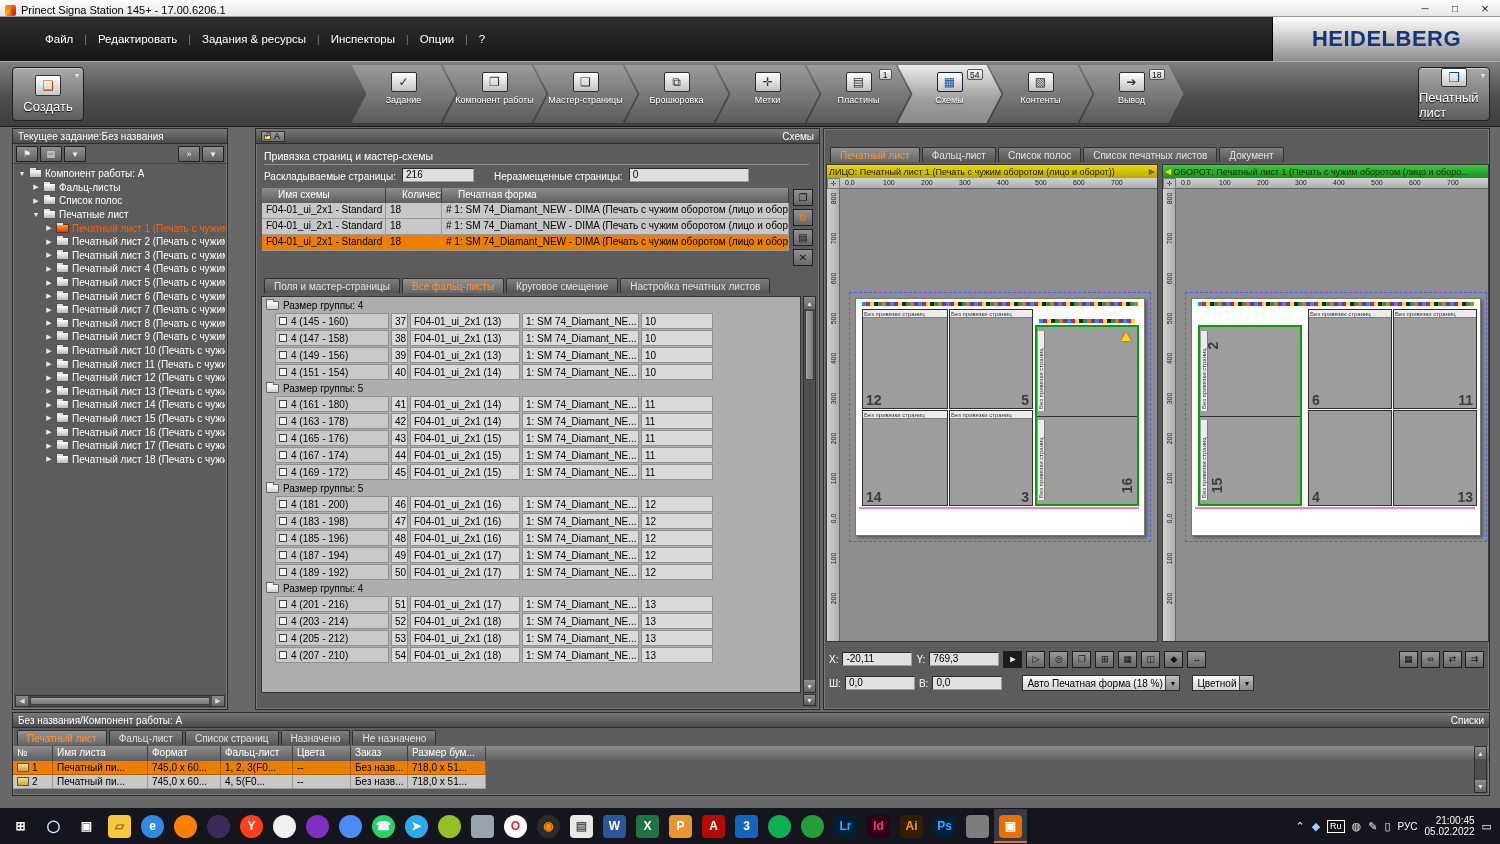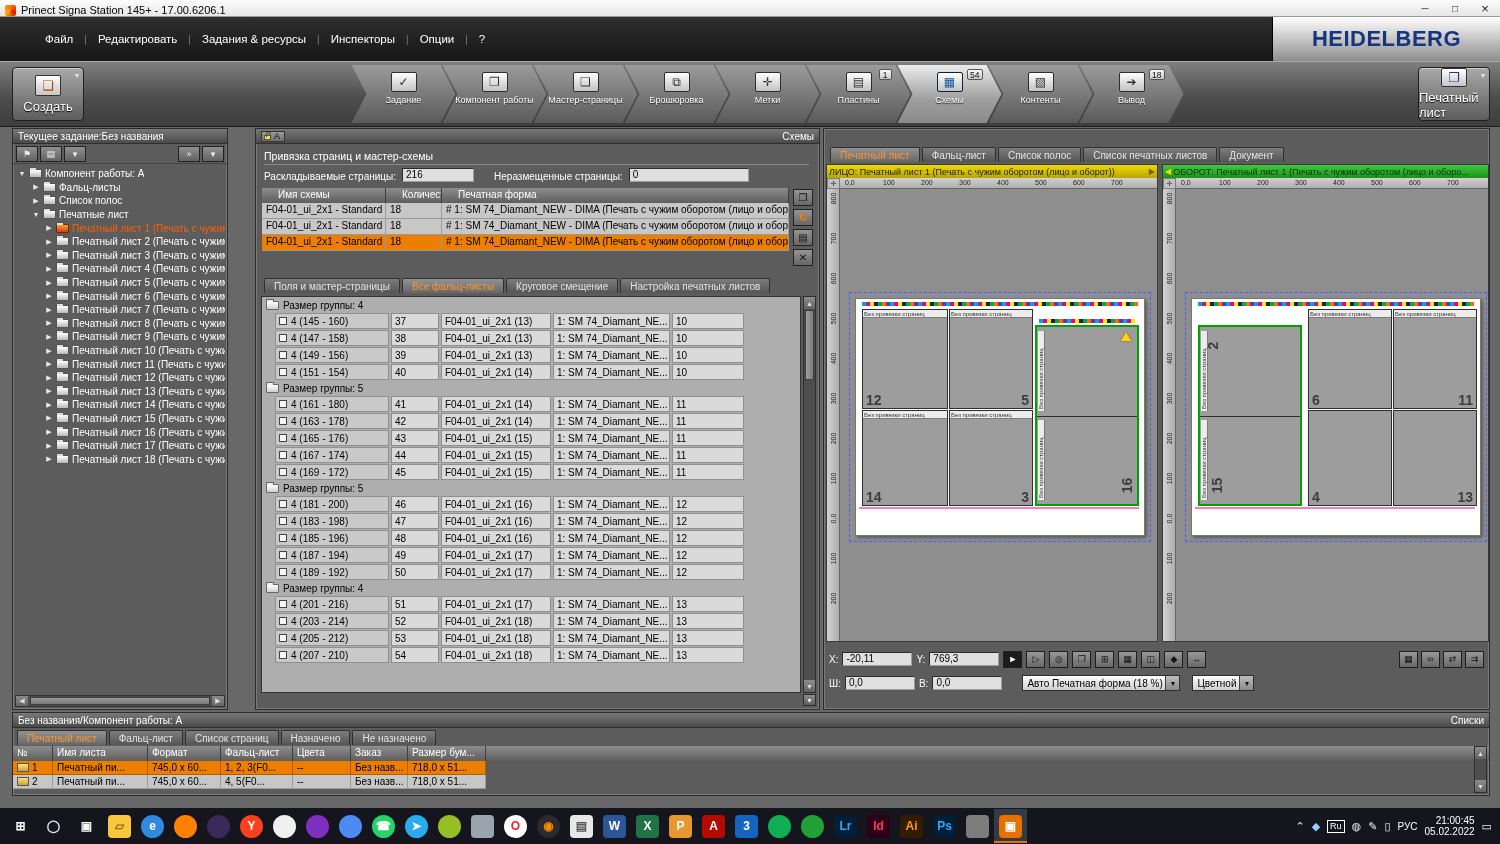--- a/index.html
+++ b/index.html
@@ -90,21 +90,21 @@
   .sbtn{width:20px;height:17px;background:linear-gradient(#949494,#676767);border:1px solid #222;color:#111;font-size:10px;display:flex;align-items:center;justify-content:center}
   .sb-copy::before{content:"❐"} .sb-refresh::before{content:"↻";color:#ff7a00;font-weight:bold} .sb-plate::before{content:"▤"} .sb-trash::before{content:"✕"}
   .sch-tabs{position:absolute;left:4px;top:147px;right:4px}
   .flist{position:absolute;left:5px;right:18px;top:167px;bottom:16px;background:#aeaeae;border:1px solid #333;overflow:hidden;padding-top:1px}
   .grp-header{display:flex;align-items:center;gap:4px;height:15px;padding-left:4px;font-size:10px;color:#000}
   .grp-folder{width:13px;height:9px;background:linear-gradient(#fff,#cfcfcf);border:1px solid #666;border-radius:1px;position:relative;flex:none}
   .grp-folder::before{content:"";position:absolute;top:-3px;left:-1px;width:6px;height:2px;background:#eee;border:1px solid #666;border-bottom:none}
   .grp-row{display:flex;height:16px;margin:0 1px 1px 13px;font-size:10px;color:#000;gap:2px}
   .gc{background:#dadada;border:1px solid #8f8f8f;padding:0 3px;display:flex;align-items:center;white-space:nowrap;overflow:hidden}
   .gc1{width:114px;background:#c9c9c9;gap:4px}
-  .gc2{width:48px}.gc3{width:110px}.gc4{width:117px}.gc5{width:72px}
+  .gc2{width:17px}.gc3{width:110px}.gc4{width:117px}.gc5{width:72px}
   .cb{width:8px;height:8px;background:#f5f5f5;border:1px solid #444;flex:none}
   .vsb{position:absolute;width:13px;background:#4e4e4e;border:1px solid #2e2e2e;display:flex;flex-direction:column}
   .vsb-center{right:3px;top:167px;bottom:16px}
   .sb-btn{height:12px;background:linear-gradient(#8d8d8d,#636363);color:#e0e0e0;font-size:7px;display:flex;align-items:center;justify-content:center;flex:none}
   .sb-up::before{content:"▲"} .sb-dn::before{content:"▼"}
   .sb-handle{height:70px;margin:1px;background:linear-gradient(90deg,#a0a0a0,#7b7b7b);border:1px solid #3c3c3c}
   .corner-dn{position:absolute;right:3px;bottom:3px;width:13px;height:12px;background:linear-gradient(#8d8d8d,#5d5d5d);border:1px solid #2e2e2e;color:#eee;font-size:7px;display:flex;align-items:center;justify-content:center}
   .corner-dn::before{content:"▼"}
 
   

